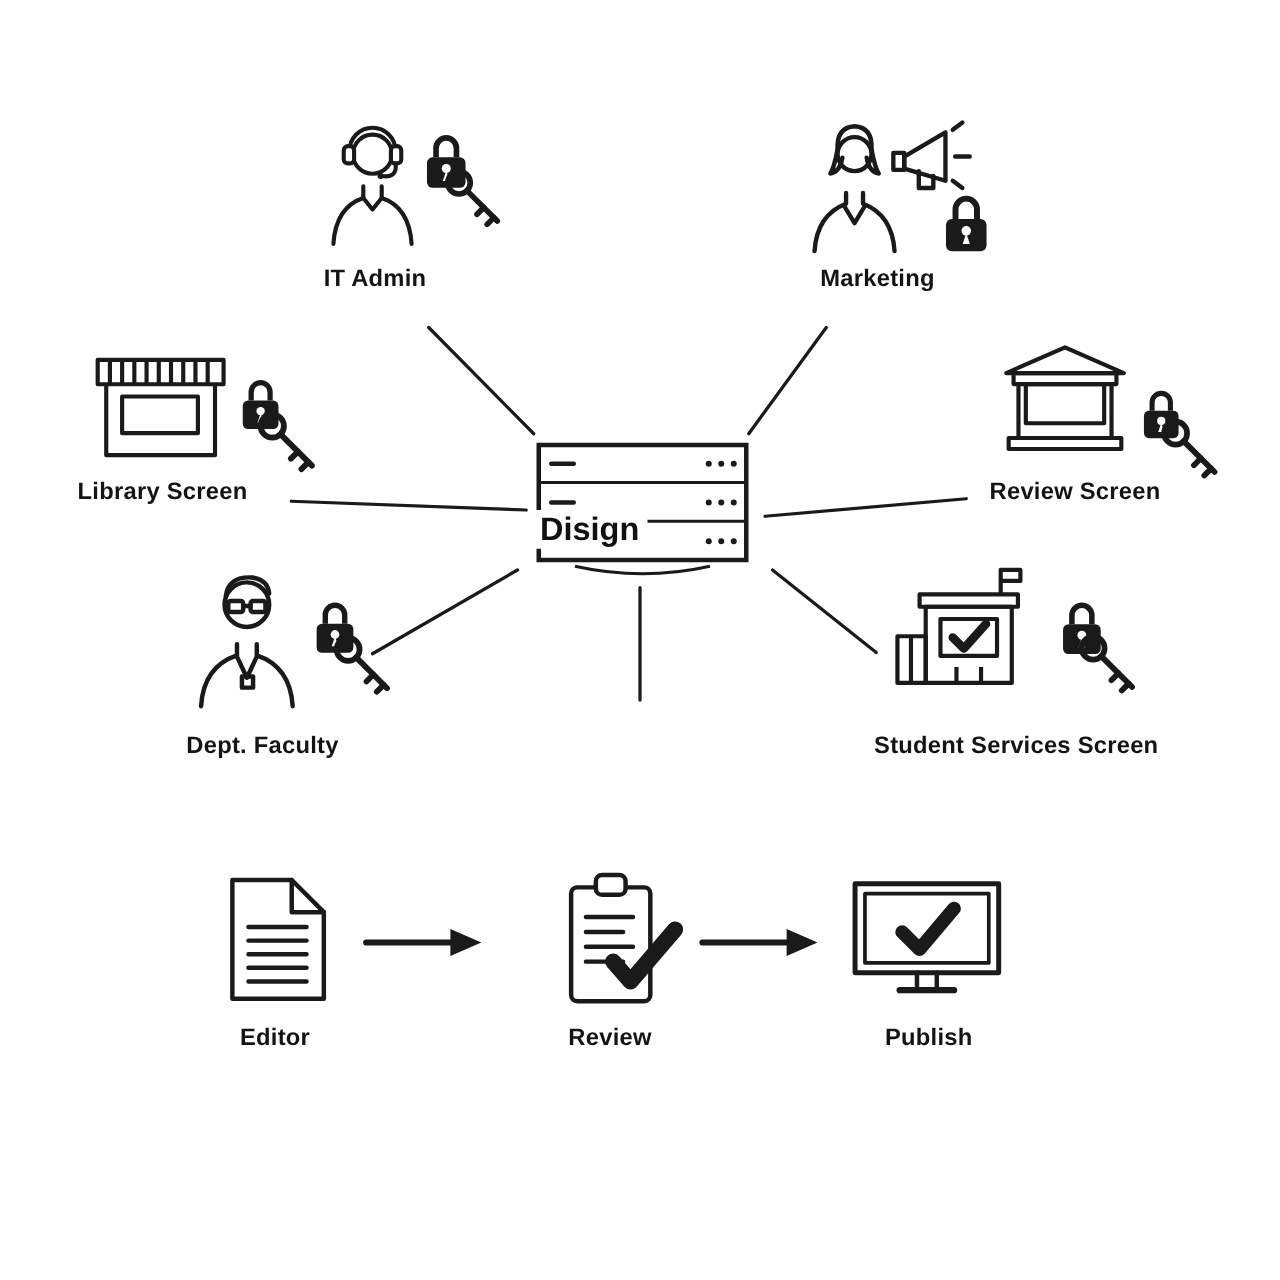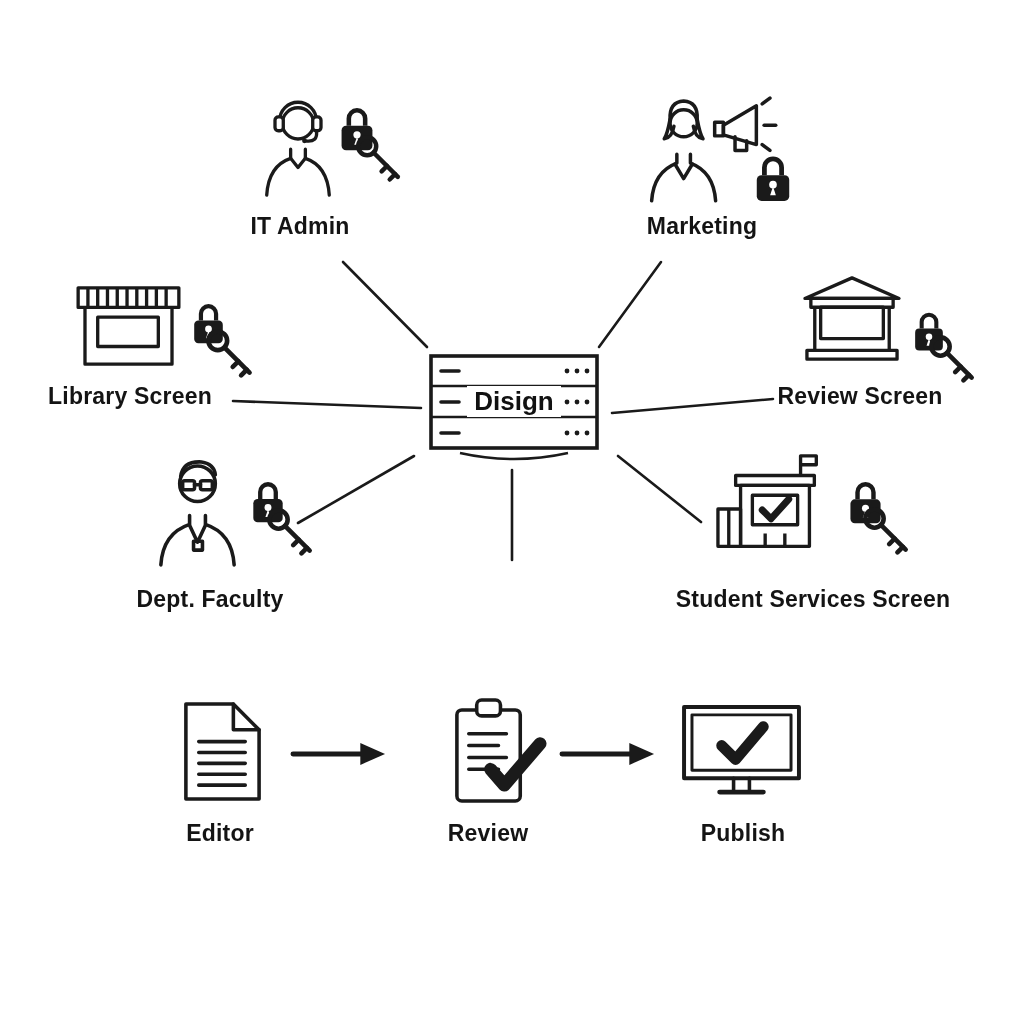--- a/index.html
+++ b/index.html
@@ -8,30 +8,30 @@
     background:#ffffff;
     font-family:"Liberation Sans", sans-serif;
     position:relative;
     overflow:hidden;
     color:#141414;
   }
   svg.icon { position:absolute; overflow:visible; }
   .label {
     position:absolute;
     text-align:center;
-    font-size:23px;
+    font-size:19px;
     font-weight:700;
     color:#141414;
     letter-spacing:0.2px;
   }
   .center-label {
     position:absolute;
     display:flex;
-    justify-content:center;
     align-items:center;
+    margin-top:22px;
   }
   .center-label span {
     background:#ffffff;
     padding:0 7px;
     font-size:26px;
     font-weight:700;
     color:#111111;
   }
   .connectors {
     position:absolute;

